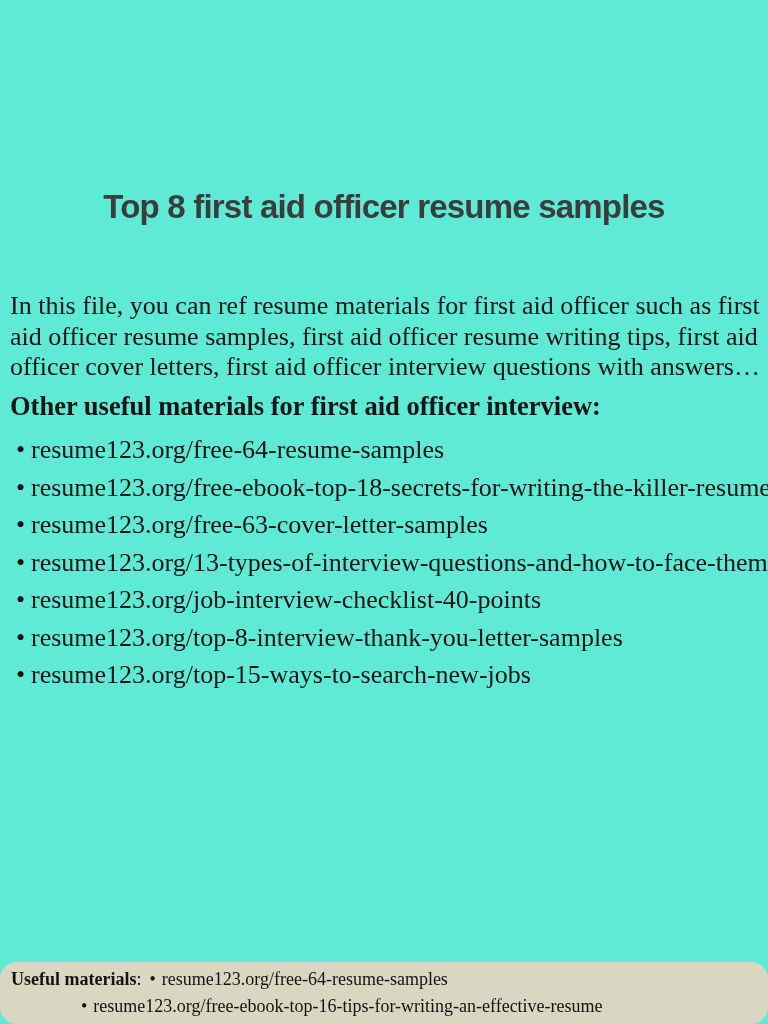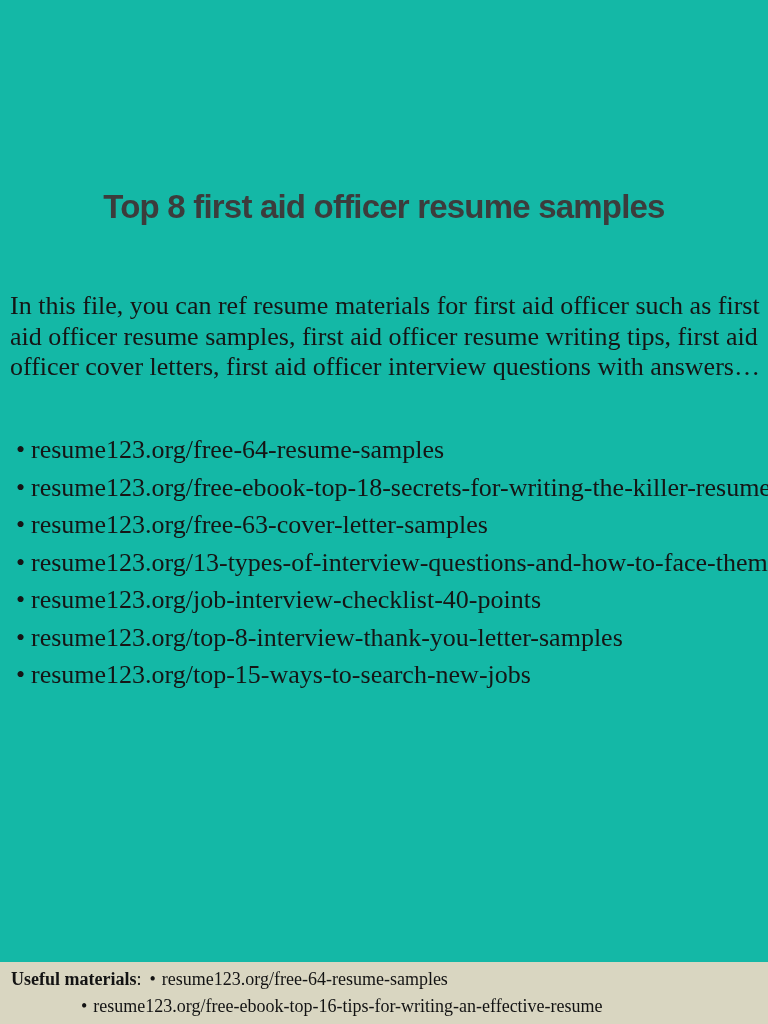--- a/index.html
+++ b/index.html
@@ -1,20 +1,20 @@
 <!DOCTYPE html>
 <html style="--title-color: #3c3c3c; --body-color: #151515; --footer-bg: #d9d6c1;"><head>
 <meta charset="utf-8">
 <style>
   html, body { margin: 0; padding: 0; background: #ffffff; }
   .page {
     position: relative;
     width: 768px;
     height: 1024px;
-    background: #14b8a6;
+    background: #5eead4;
     overflow: hidden;
     font-family: "Liberation Serif", serif;
   }
   .slide-title {
     position: absolute;
     top: 168px;
     left: 0;
     width: 768px;
     text-align: center;
     font-family: "Liberation Sans", sans-serif;
@@ -66,38 +66,40 @@
     left: 0;
     bottom: 0;
     width: 768px;
     height: 62px;
     box-sizing: border-box;
     padding: 4px 0 0 11px;
     background: var(--footer-bg, #d9d6c1);
     font-size: 18px;
     line-height: 27px;
     color: #131313;
+    border-radius: 17px;
   }
   .footer-label { font-weight: bold; }
   .footer-line { white-space: nowrap; }
   .footer-line1 .f-bullet { margin: 0 6px 0 8px; }
   .footer-line2 { margin-left: 70px; }
   .footer-line2 .f-bullet { margin: 0 6px 0 0; }
 </style>
 </head>
 <body>
 
 <div class="page">
 
   <h1 class="slide-title">Top 8 first aid officer resume samples</h1>
 
   <p class="intro">In this file, you can ref resume materials for first aid officer such as  first
 aid officer resume samples, first aid officer resume writing tips, first aid
 officer cover letters, first aid officer interview questions with answers…</p>
 
+  <h2 class="section-heading">Other useful materials for first aid officer interview:</h2>
 
   <ul class="links-list">
 
       <li><span class="bullet-marker">•</span><span>resume123.org/free-64-resume-samples</span></li>
 
       <li><span class="bullet-marker">•</span><span>resume123.org/free-ebook-top-18-secrets-for-writing-the-killer-resume</span></li>
 
       <li><span class="bullet-marker">•</span><span>resume123.org/free-63-cover-letter-samples</span></li>
 
 

